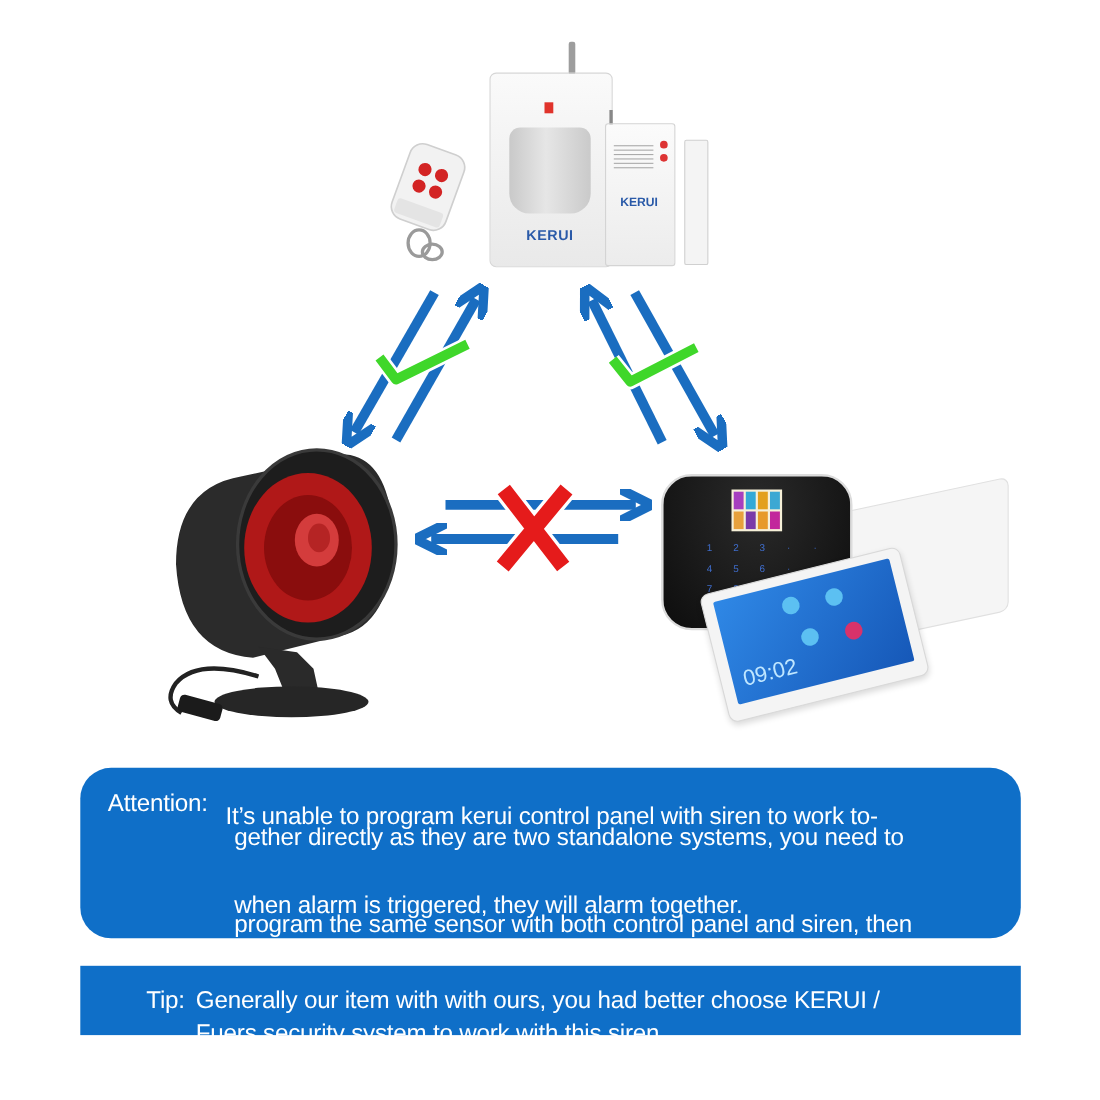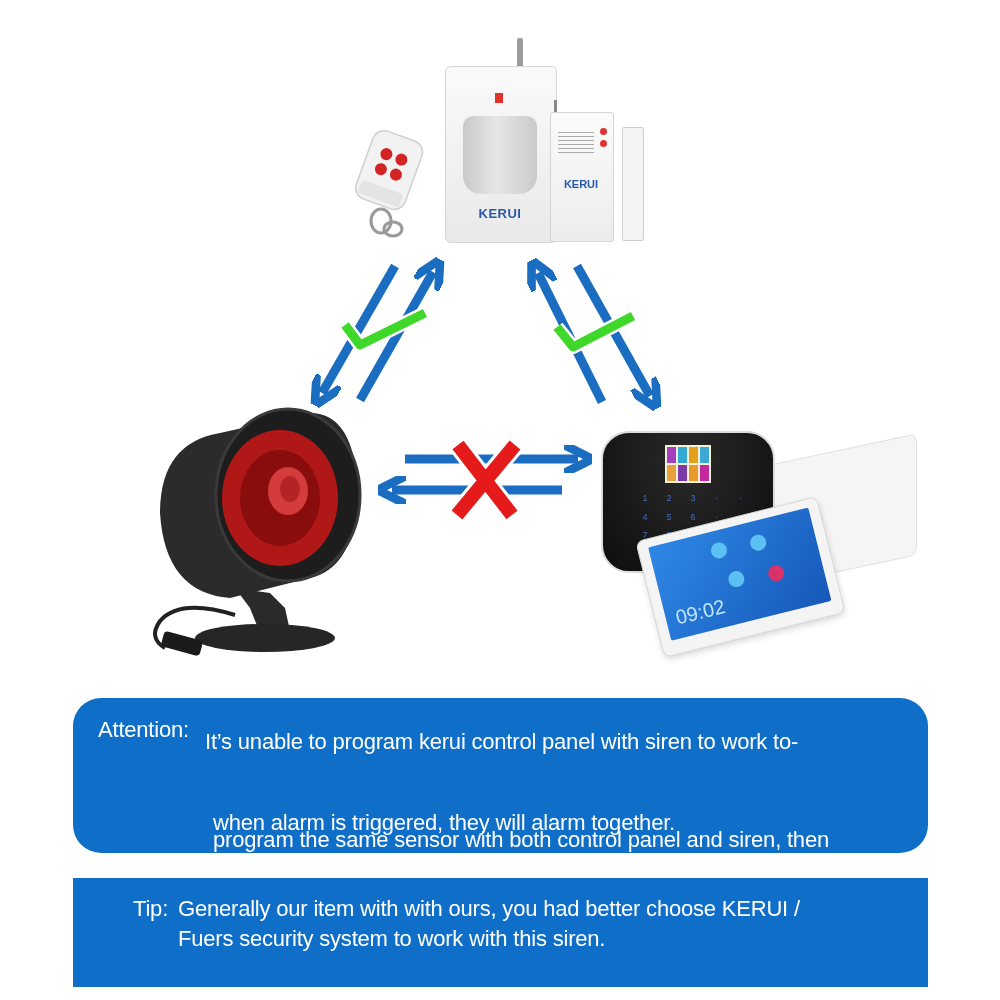--- a/index.html
+++ b/index.html
@@ -134,21 +134,22 @@
       <div class="abs" style="left:70px;top:44px;width:16px;height:16px;border-radius:50%;background:#5cc0f2;"></div>
       <div class="abs" style="left:110px;top:48px;width:16px;height:16px;border-radius:50%;background:#d8326a;"></div>
       <div class="abs" style="left:10px;top:64px;color:#bfe6ff;font-size:20px;">09:02</div>
     </div>
   </div>
 </div>
 
 <div class="note-box" style="left:73px;top:698px;width:855px;height:155px;border-radius:28px;">
   <span class="label" style="left:25px;top:17px;">Attention:</span>
   <span class="line" style="left:132px;top:17px;margin-top:12px;">It’s unable to program kerui control panel with siren to work to-</span>
+  <span class="line" style="left:140px;top:48px;">gether directly as they are two standalone systems, you need to</span>
   <span class="line" style="left:140px;top:79px;margin-top:48px;">program the same sensor with both control panel and siren, then</span>
   <span class="line" style="left:140px;top:110px;">when alarm is triggered, they will alarm together.</span>
 </div>
 
-<div class="note-box" style="left:73px;top:878px;width:855px;height:109px;">
+<div class="note-box" style="left:73px;top:878px;width:855px;height:63px;">
   <span class="label" style="left:60px;top:16px;">Tip:</span>
   <span class="line" style="left:105px;top:16px;">Generally our item with with ours, you had better choose KERUI /</span>
   <span class="line" style="left:105px;top:46px;">Fuers security system to work with this siren.</span>
 </div>
 
 </body></html>

